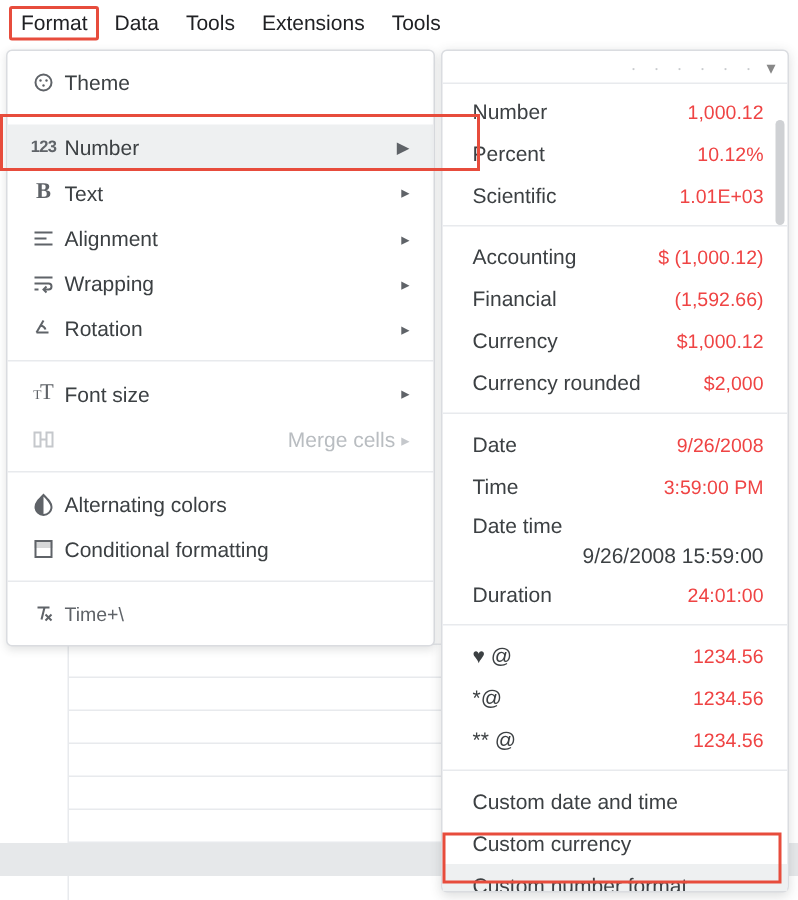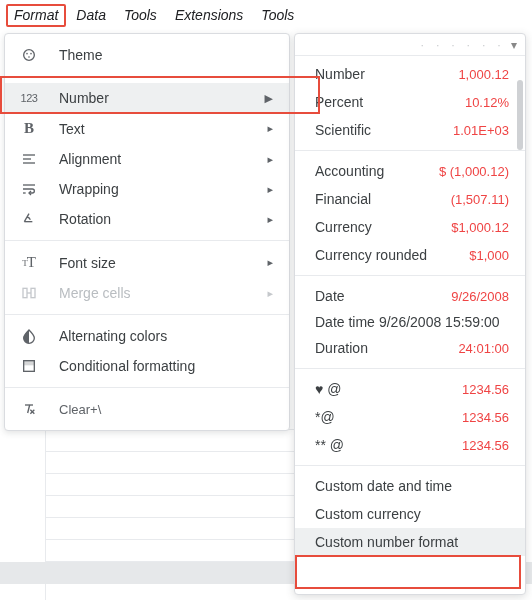--- a/index.html
+++ b/index.html
@@ -16,21 +16,20 @@
   .menubar {
     display: flex;
     gap: 2px;
     padding: 4px 6px 6px 6px;
     font-size: 14px;
     color: #202124;
   }
   .menubar-item {
     padding: 3px 8px 4px 8px;
     cursor: pointer;
-    font-style: italic;
   }
   .menubar-item.selected {
     border: 2px solid #e74c3c;
     border-radius: 2px;
     padding: 1px 6px 2px 6px;
   }
   .sheet-area {
     position: absolute;
     top: 33px;
     left: 0;
@@ -81,31 +80,31 @@
     padding: 6px 0;
   }
   .mi {
     display: flex;
     align-items: center;
     padding: 7px 14px 7px 14px;
     cursor: pointer;
     position: relative;
     font-size: 14px;
     color: #3c4043;
-    gap: 20px;
+    gap: 4px;
   }
   .mi .ic {
     width: 20px;
     display: flex;
     justify-content: center;
     align-items: center;
     color: #5f6368;
     font-size: 15px;
   }
-  .mi.disabled { color: #b9bdc1; }
+  .mi.disabled { color: #b9bdc1; text-align: right; }
   .mi.disabled .ic { color: #c5c8cc; }
   .mi .label { flex: 1; }
   .mi .kb { color: #5f6368; font-size: 13px; margin-right: 6px; }
   .mi .arrow {
     color: #5f6368;
     font-size: 11px;
     margin-left: auto;
     margin-right: 2px;
   }
   .mi.disabled .arrow { color: #c5c8cc; }
@@ -173,21 +172,21 @@
     padding: 6px 16px 6px 20px;
     font-size: 14px;
     color: #3c4043;
     cursor: pointer;
   }
   .smi .nm { }
   .smi .ex { color: #ef4444; font-size: 13px; }
   .smi.one .nm { flex:1; }
   .smi-rightstack {
     display: flex;
-    flex-direction: row;
+    flex-direction: column;
     align-items: flex-end;
     padding: 4px 16px 4px 20px;
     color: #3c4043;
     font-size: 14px;
     gap: 4px;
   }
   .smi-rightstack .nm { align-self: flex-start; }
   .ssep {
     height: 0;
     border-top: 1px solid #e8eaed;
@@ -252,21 +251,21 @@
           <circle cx="9" cy="10" r="1.2" fill="#5f6368" stroke="none"></circle>
           <circle cx="15" cy="10" r="1.2" fill="#5f6368" stroke="none"></circle>
           <circle cx="12" cy="15" r="1.2" fill="#5f6368" stroke="none"></circle>
         </svg>
     </span>
     <span class="label">Theme</span>
   </div>
   <div class="sep"></div>
 
   <div class="mi highlight-box">
-    <span class="ic" style="font-size:11px;font-weight:400;letter-spacing:-0.5px;">123</span>
+    <span class="ic" style="font-size:11px;font-weight:700;letter-spacing:-0.5px;">123</span>
     <span class="label">Number</span>
     <span class="arrow">▶</span>
   </div>
 
   <div class="mi">
     <span class="ic" style="font-weight:700;font-family:Georgia,serif;">B</span>
     <span class="label">Text</span>
     <span class="arrow">▸</span>
   </div>
   <div class="mi">
@@ -351,21 +350,21 @@
 
   <div class="mi">
     <span class="ic">
       <svg width="16" height="16" viewBox="0 0 24 24" fill="none" stroke="#5f6368" stroke-width="2">
           <path d="M6 6h12"></path>
           <path d="M13 6l-3 12"></path>
           <line x1="14" y1="13" x2="20" y2="19"></line>
           <line x1="20" y1="13" x2="14" y2="19"></line>
         </svg>
     </span>
-    <span class="kb">Clear+\</span>
+    <span class="kb">Time+\</span>
   </div>
 </div>
 
 <div class="highlight-frame"></div>
 
 <div class="submenu">
   <div class="sub-header">
     <span>· · · · · ·</span>
     <span class="caret">▾</span>
   </div>
@@ -385,36 +384,40 @@
     </div>
 
     <div class="ssep"></div>
 
     <div class="smi">
       <span class="nm">Accounting</span>
       <span class="ex">$ (1,000.12)</span>
     </div>
     <div class="smi">
       <span class="nm">Financial</span>
-      <span class="ex">(1,507.11)</span>
+      <span class="ex">(1,592.66)</span>
     </div>
     <div class="smi">
       <span class="nm">Currency</span>
       <span class="ex">$1,000.12</span>
     </div>
     <div class="smi">
       <span class="nm">Currency rounded</span>
-      <span class="ex">$1,000</span>
+      <span class="ex">$2,000</span>
     </div>
 
     <div class="ssep"></div>
 
     <div class="smi">
       <span class="nm">Date</span>
       <span class="ex">9/26/2008</span>
+    </div>
+    <div class="smi">
+      <span class="nm">Time</span>
+      <span class="ex">3:59:00 PM</span>
     </div>
     <div class="smi-rightstack">
       <span class="nm">Date time</span>
       <span class="ex">9/26/2008 15:59:00</span>
     </div>
     <div class="smi">
       <span class="nm">Duration</span>
       <span class="ex">24:01:00</span>
     </div>
 

